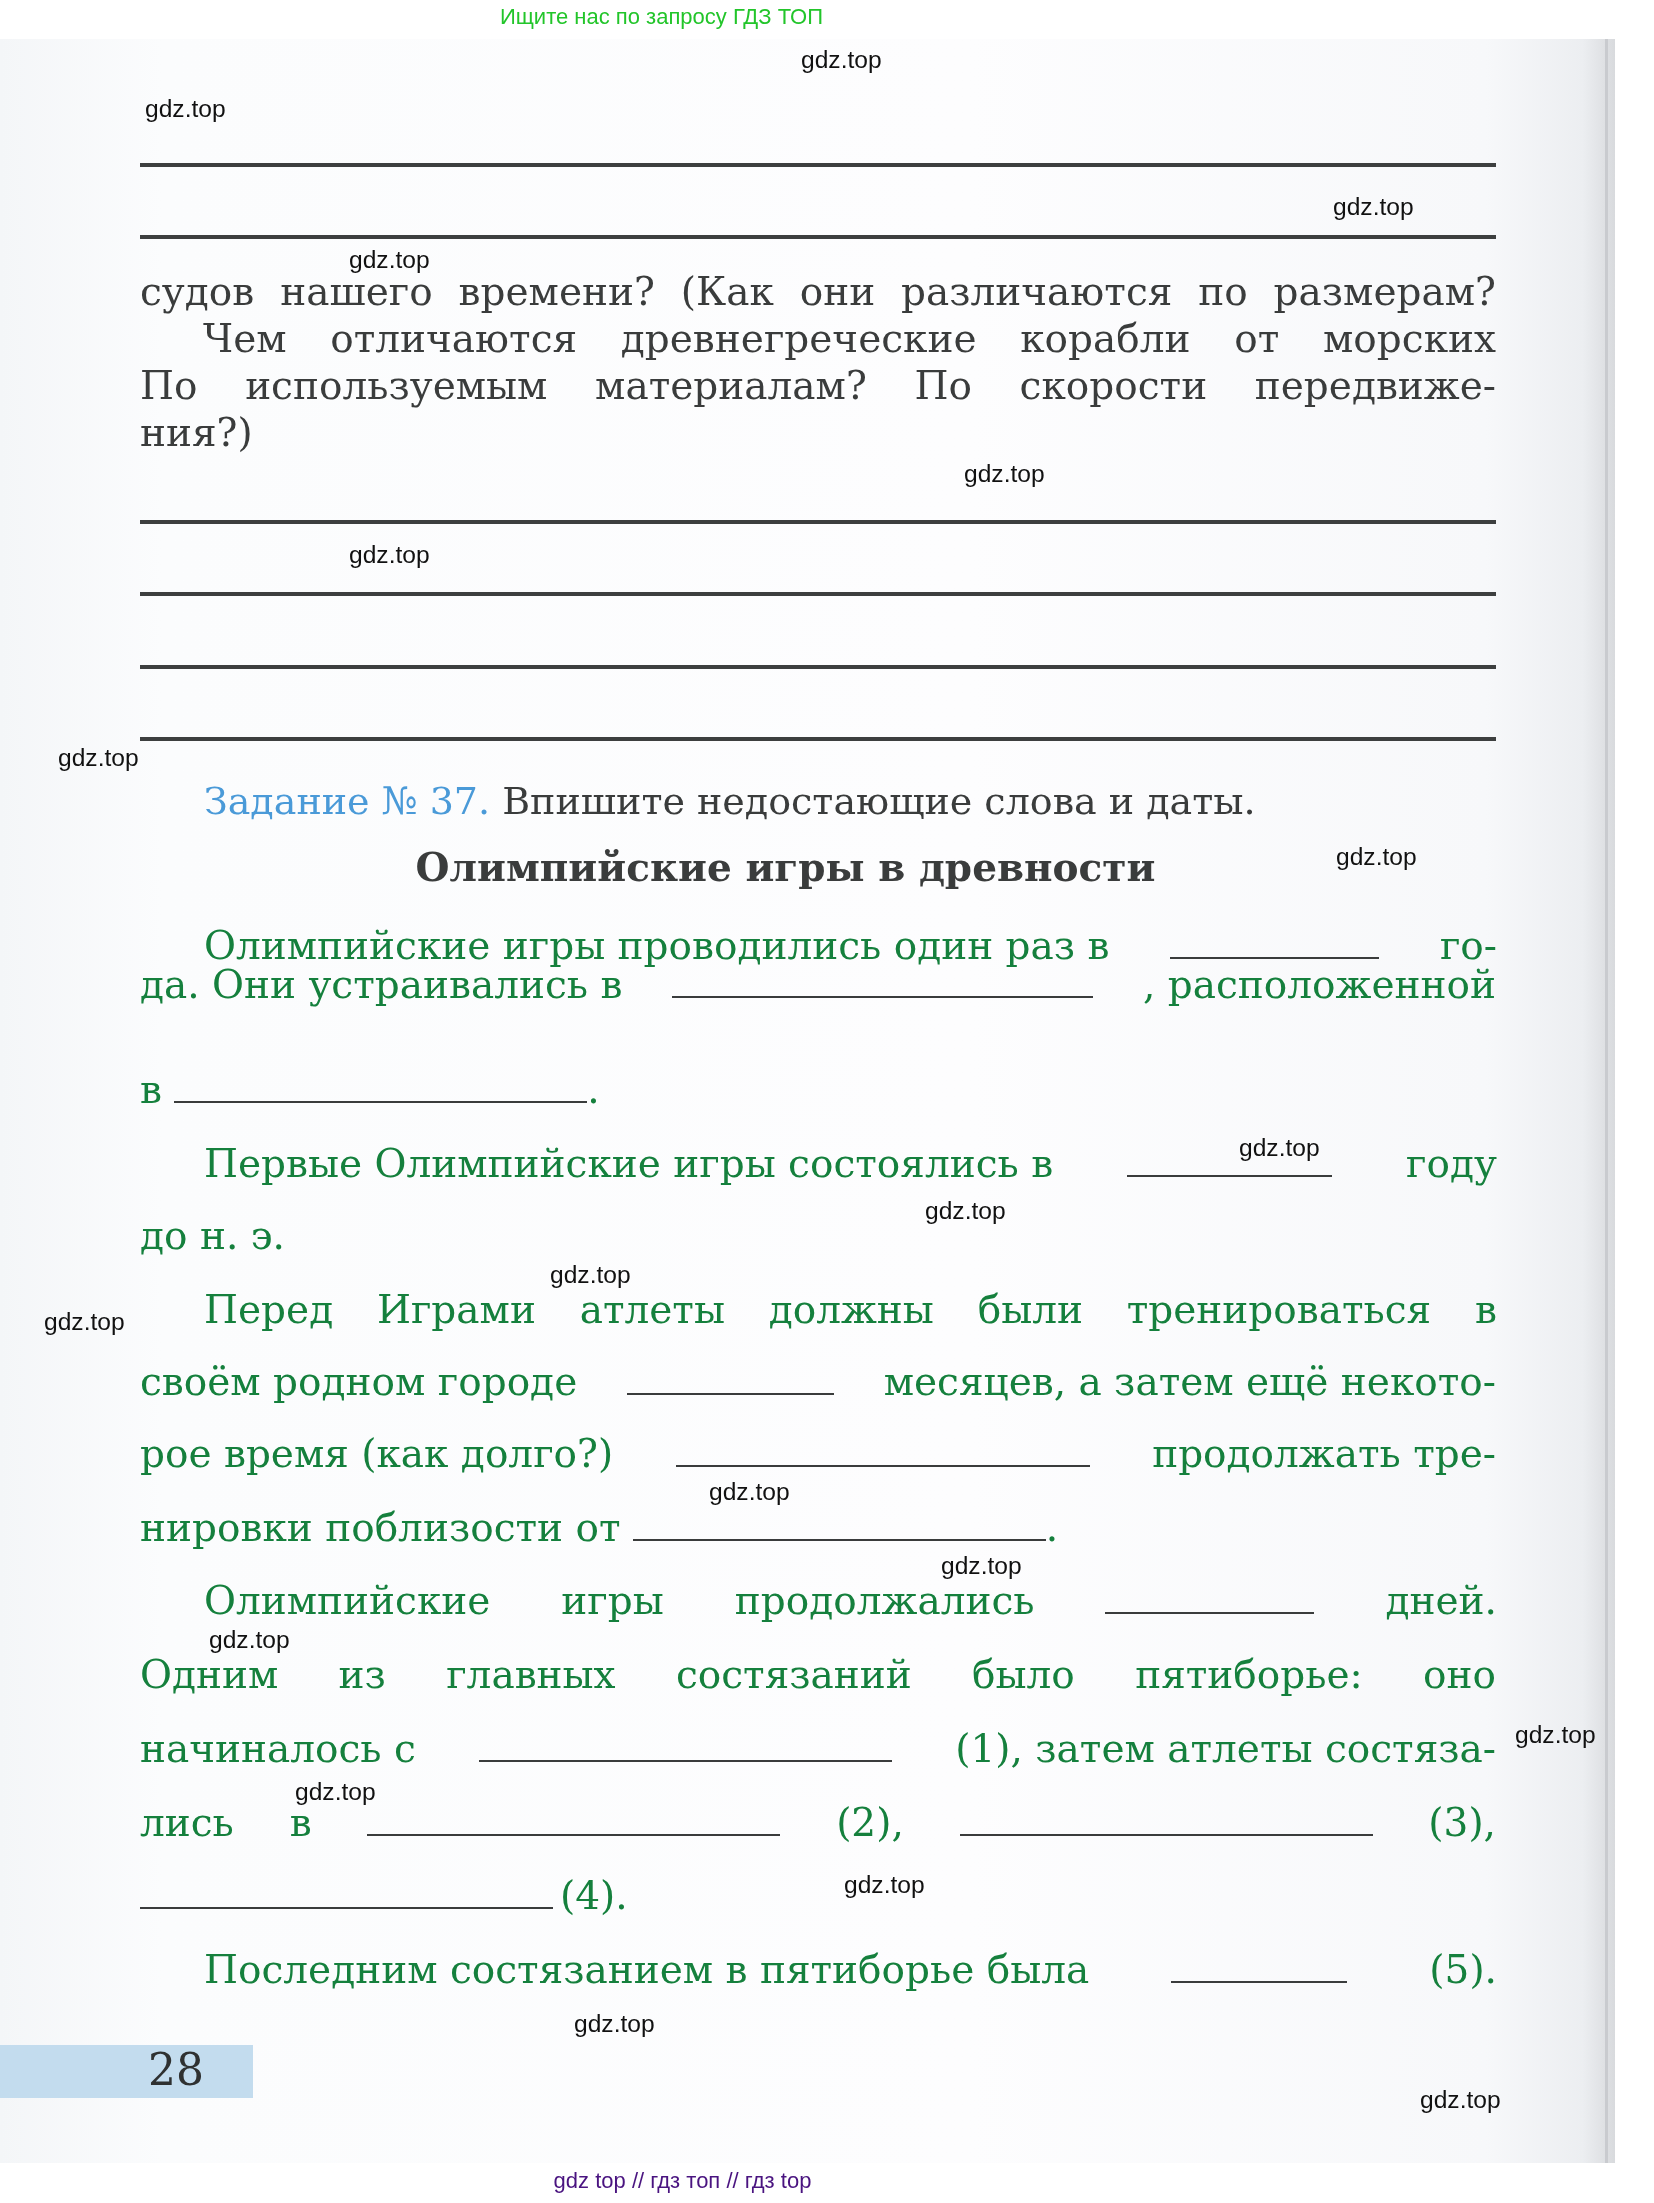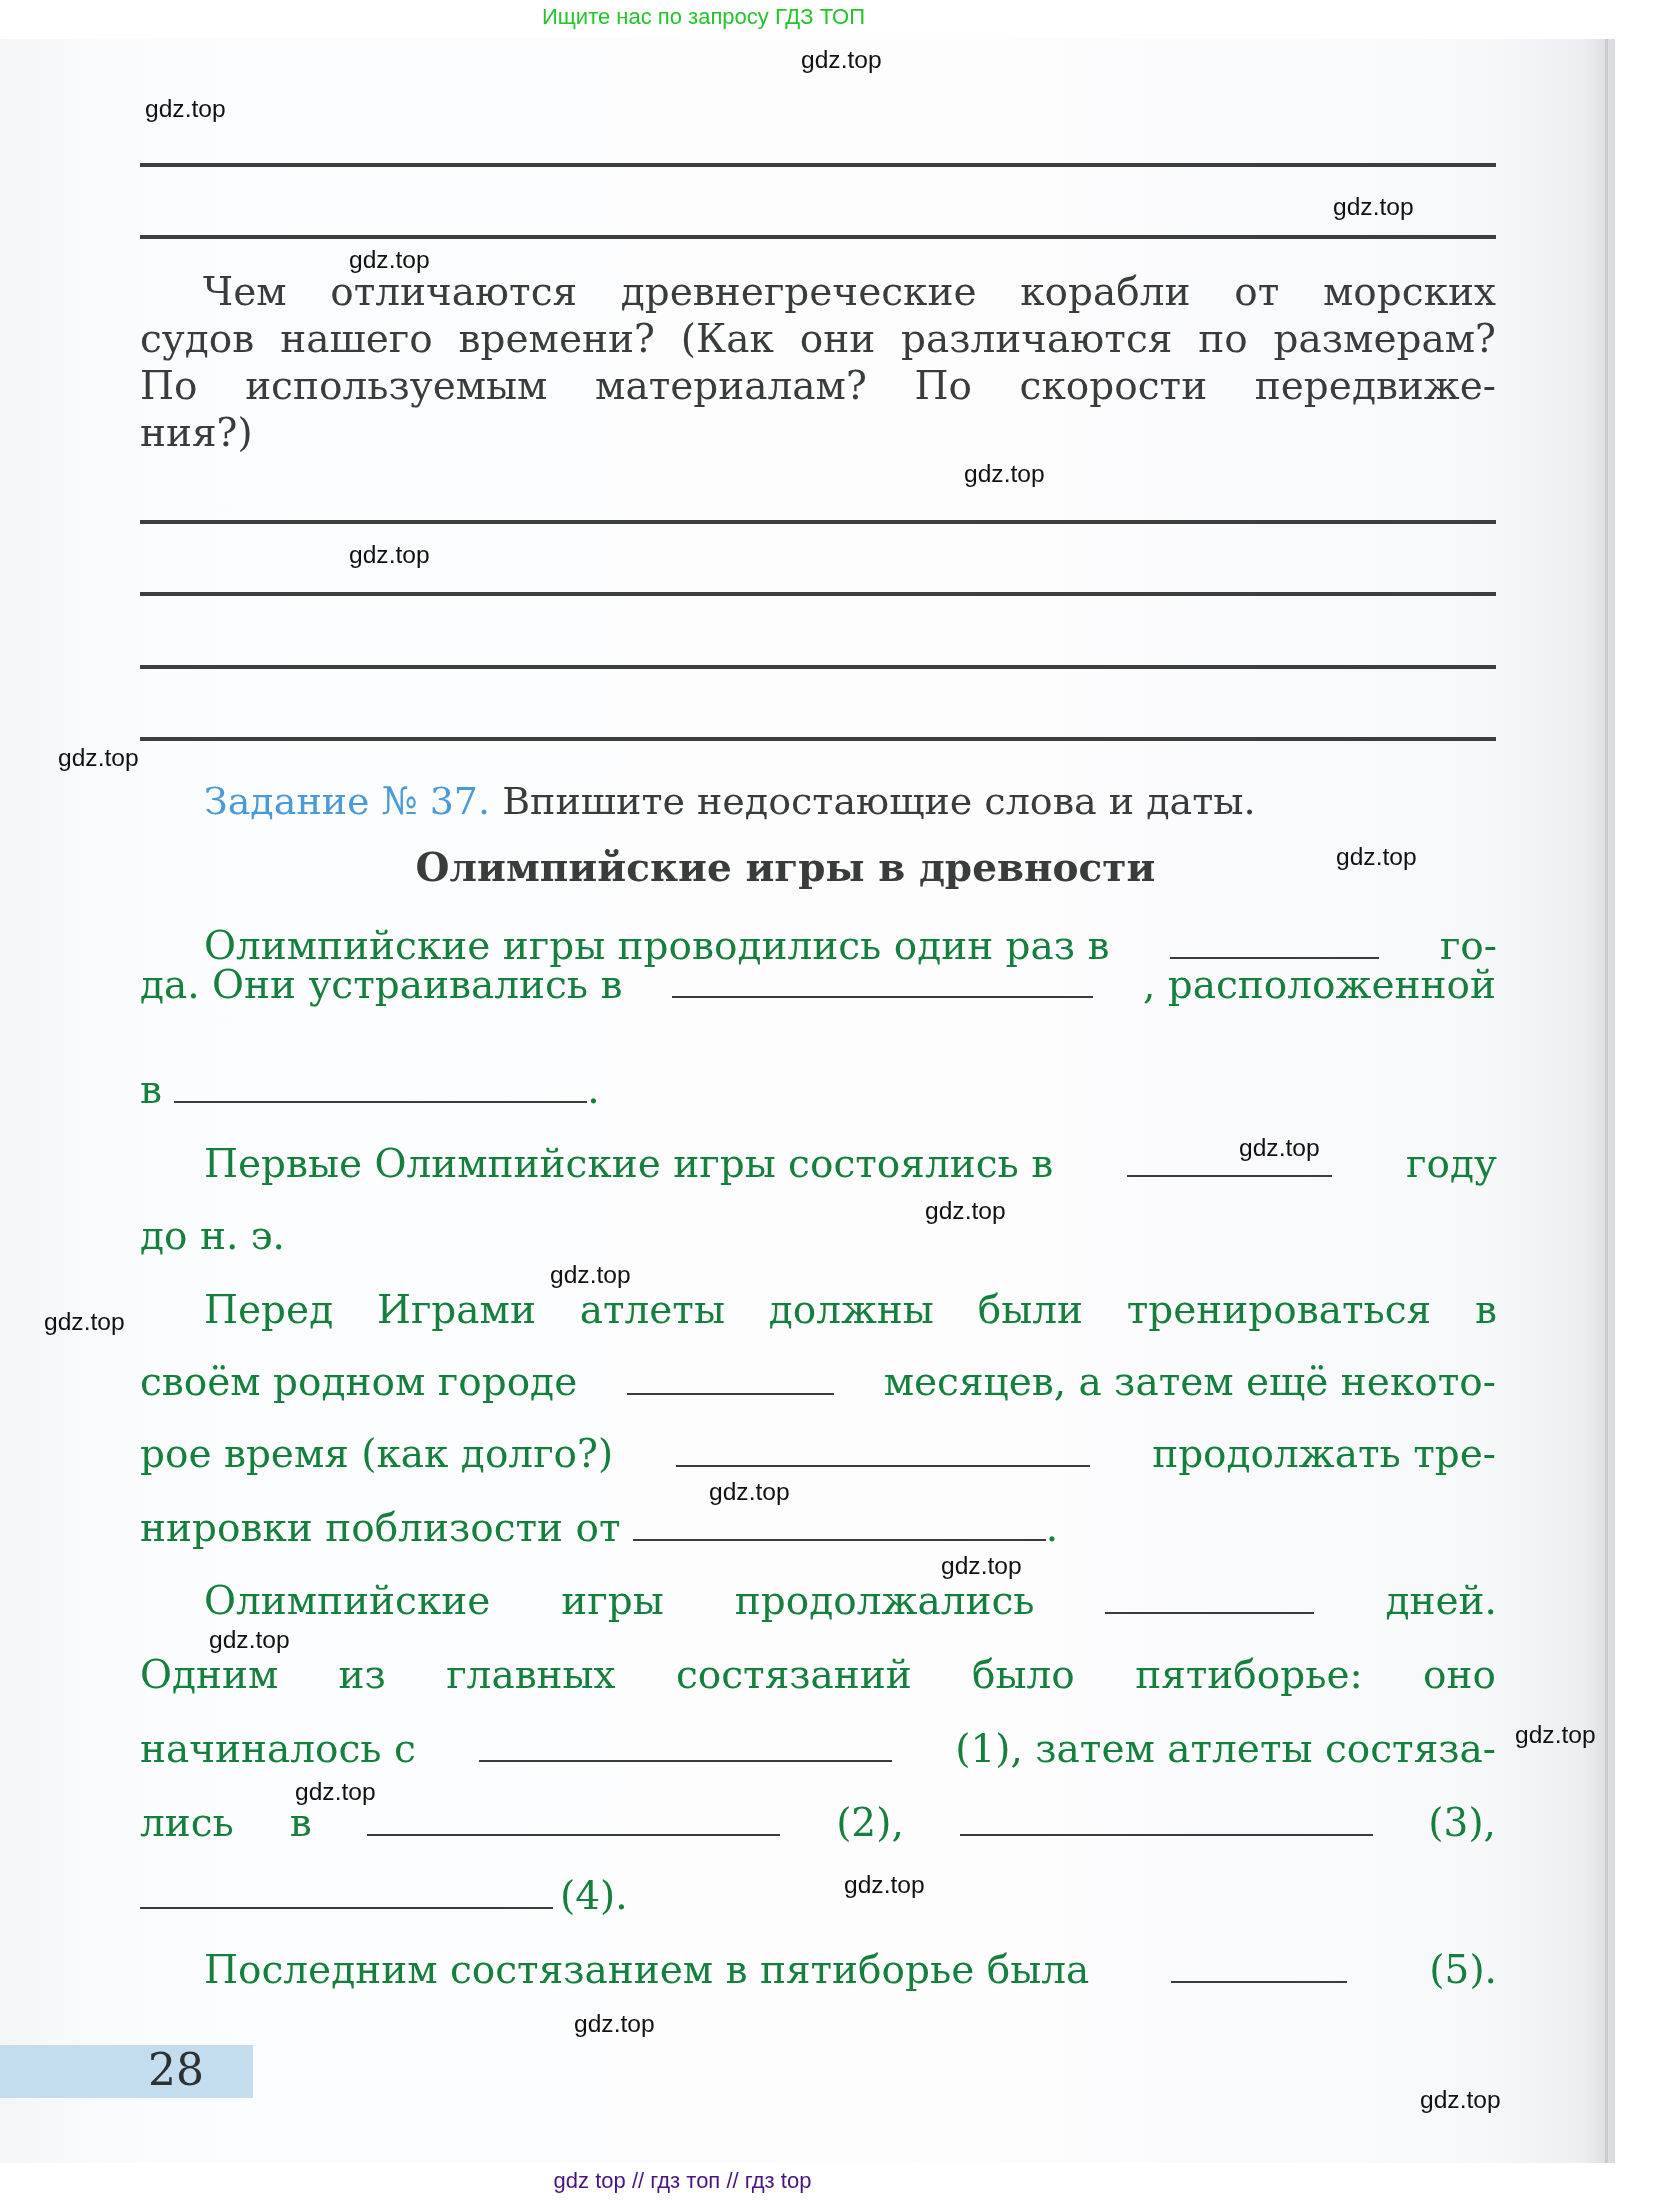--- a/index.html
+++ b/index.html
@@ -3,21 +3,21 @@
 <meta charset="utf-8">
 <style>
   html, body { margin:0; padding:0; }
   body {
     width:1655px; height:2203px; position:relative; overflow:hidden;
     background:#ffffff;
     font-family: "DejaVu Serif", serif;
   }
   .top-banner {
     position:absolute; top:3.5px; left:0; width:1323px; text-align:center;
-    font-family:"Liberation Sans", sans-serif; font-size:22px; color:#22c52a;padding-left:42px;
+    font-family:"Liberation Sans", sans-serif; font-size:22px; color:#22c52a;
   }
   .page {
     position:absolute; left:0; top:39px; width:1615px; height:2124px;
     background:linear-gradient(90deg,#f4f6f8 0%, #fbfcfd 10%, #fdfdfe 60%, #f7f8fa 92%, #eceef1 98%, #d8dadd 100%);
   }
   .page-edge {
     position:absolute; left:1605px; top:39px; width:2.6px; height:2124px; background:#c9cbcf;
   }
   .rule {
     position:absolute; left:140px; width:1356px; height:3.5px; background:#3d3f3f;
@@ -54,22 +54,22 @@
 
 <div class="top-banner">Ищите нас по запросу ГДЗ ТОП</div>
 
 <div class="page"></div>
 <div class="page-edge"></div>
 
 <div class="rule" style="top:163px"></div>
 <div class="rule" style="top:235px"></div>
 
 <div class="q-block">
+  <div class="just">судов нашего времени? (Как они различаются по размерам?</div>
   <div class="just" style="padding-left:63px">Чем отличаются древнегреческие корабли от морских</div>
-  <div class="just">судов нашего времени? (Как они различаются по размерам?</div>
   <div class="just">По используемым материалам? По скорости передвиже-</div>
   <div>ния?)</div>
 </div>
 
 <div class="rule" style="top:520px"></div>
 <div class="rule" style="top:592px"></div>
 <div class="rule" style="top:665px"></div>
 <div class="rule" style="top:737px"></div>
 
 <div class="task-head">

